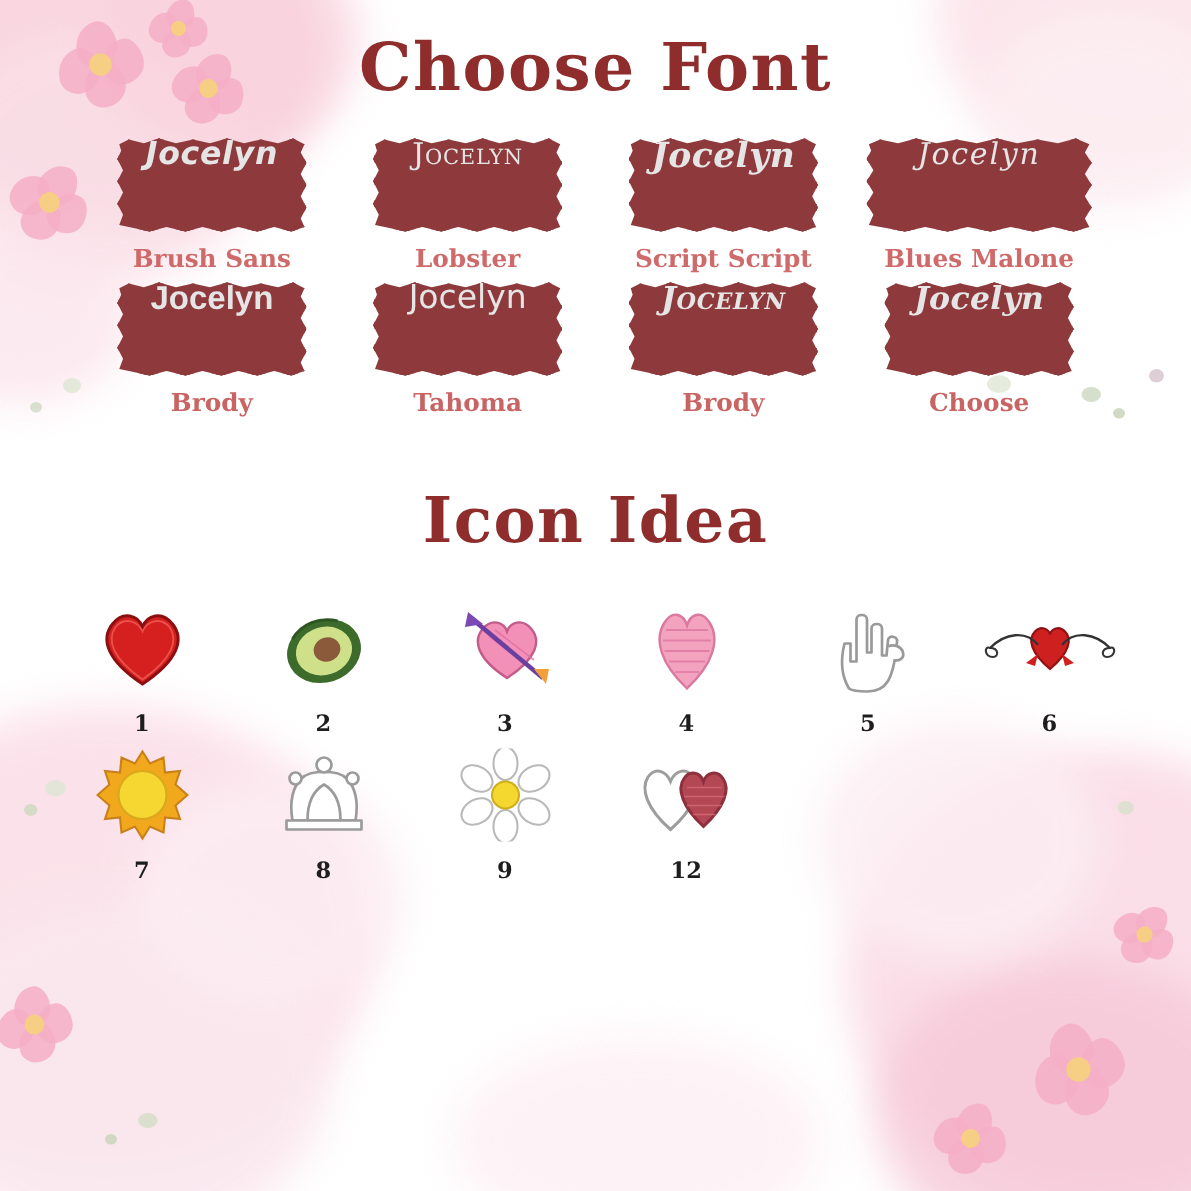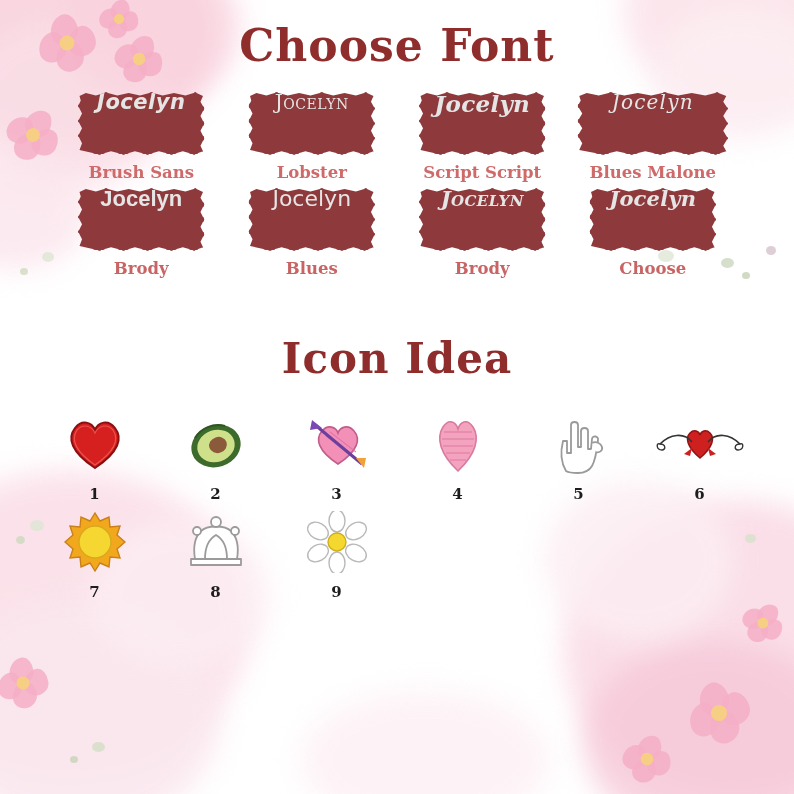--- a/index.html
+++ b/index.html
@@ -333,40 +333,40 @@
       <div class="patch">
         <span class="f-arial">Jocelyn</span>
       </div>
       <div class="font-label">Brody</div>
     </div>
 
     <div class="font-cell row2">
       <div class="patch">
         <span class="f-tahoma">Jocelyn</span>
       </div>
-      <div class="font-label">Blues</div>
+      <div class="font-label">Tahoma</div>
     </div>
 
     <div class="font-cell row2">
       <div class="patch">
         <span class="f-brody">Jocelyn</span>
       </div>
       <div class="font-label">Brody</div>
     </div>
 
     <div class="font-cell row2">
       <div class="patch">
         <span class="f-lobster">Jocelyn</span>
       </div>
       <div class="font-label">Choose</div>
     </div>
 
   </div>
 
-  <h1 class="section-title" id="icon-idea-title" style="margin-top:52px">Icon Idea</h1>
+  <h1 class="section-title" id="icon-idea-title" style="margin-top:40px">Icon Idea</h1>
 
   <div class="icon-grid">
 
     <div class="icon-cell">
       <div class="icon-art">
         <svg width="60" height="56" viewBox="0 0 60 56">
           <path d="M30 52 C6 36 2 22 10 12 C17 3 27 6 30 14 C33 6 43 3 50 12 C58 22 54 36 30 52 Z" fill="#d6201f" stroke="#8b0f10" stroke-width="2"></path>
           <path d="M30 49 C10 35 6 23 12 14 C18 7 27 10 30 17 C33 10 42 7 48 14 C54 23 50 35 30 49 Z" fill="none" stroke="#ef5a54" stroke-width="1.2" opacity=".85"></path>
         </svg>
       </div>
@@ -479,15 +479,30 @@
             <ellipse cx="13" cy="20" rx="8" ry="11" transform="rotate(120 13 20)"></ellipse>
           </g>
           <circle cx="32" cy="31" r="9" fill="#f4d82f" stroke="#cfae1c" stroke-width="1.4"></circle>
         </svg>
       </div>
       <div class="icon-num">9</div>
     </div>
 
 
 
+    <div class="icon-cell">
+      <div class="icon-art">
+        <svg width="74" height="58" viewBox="0 0 74 58">
+          <path d="M26 52 C10 38 6 25 11 17 C16 10 23 13 26 20 C29 13 36 10 41 17 C46 25 42 38 26 52 Z" fill="#ffffff" stroke="#9d9d9d" stroke-width="2"></path>
+          <path d="M48 50 C34 37 30 25 35 18 C39 12 46 14 48 20 C50 14 57 12 61 18 C66 25 62 37 48 50 Z" fill="#b34754" stroke="#8d2f3c" stroke-width="2"></path>
+          <g stroke="#d46c78" stroke-width="1" opacity=".8">
+            <path d="M37 24 L60 24"></path>
+              <path d="M35 30 L62 30"></path>
+              <path d="M37 36 L60 36"></path>
+              <path d="M41 42 L56 42"></path>
+          </g>
+        </svg>
+      </div>
+      <div class="icon-num">12</div>
+    </div>
 
   </div>
 </div>
 
 </body></html>

